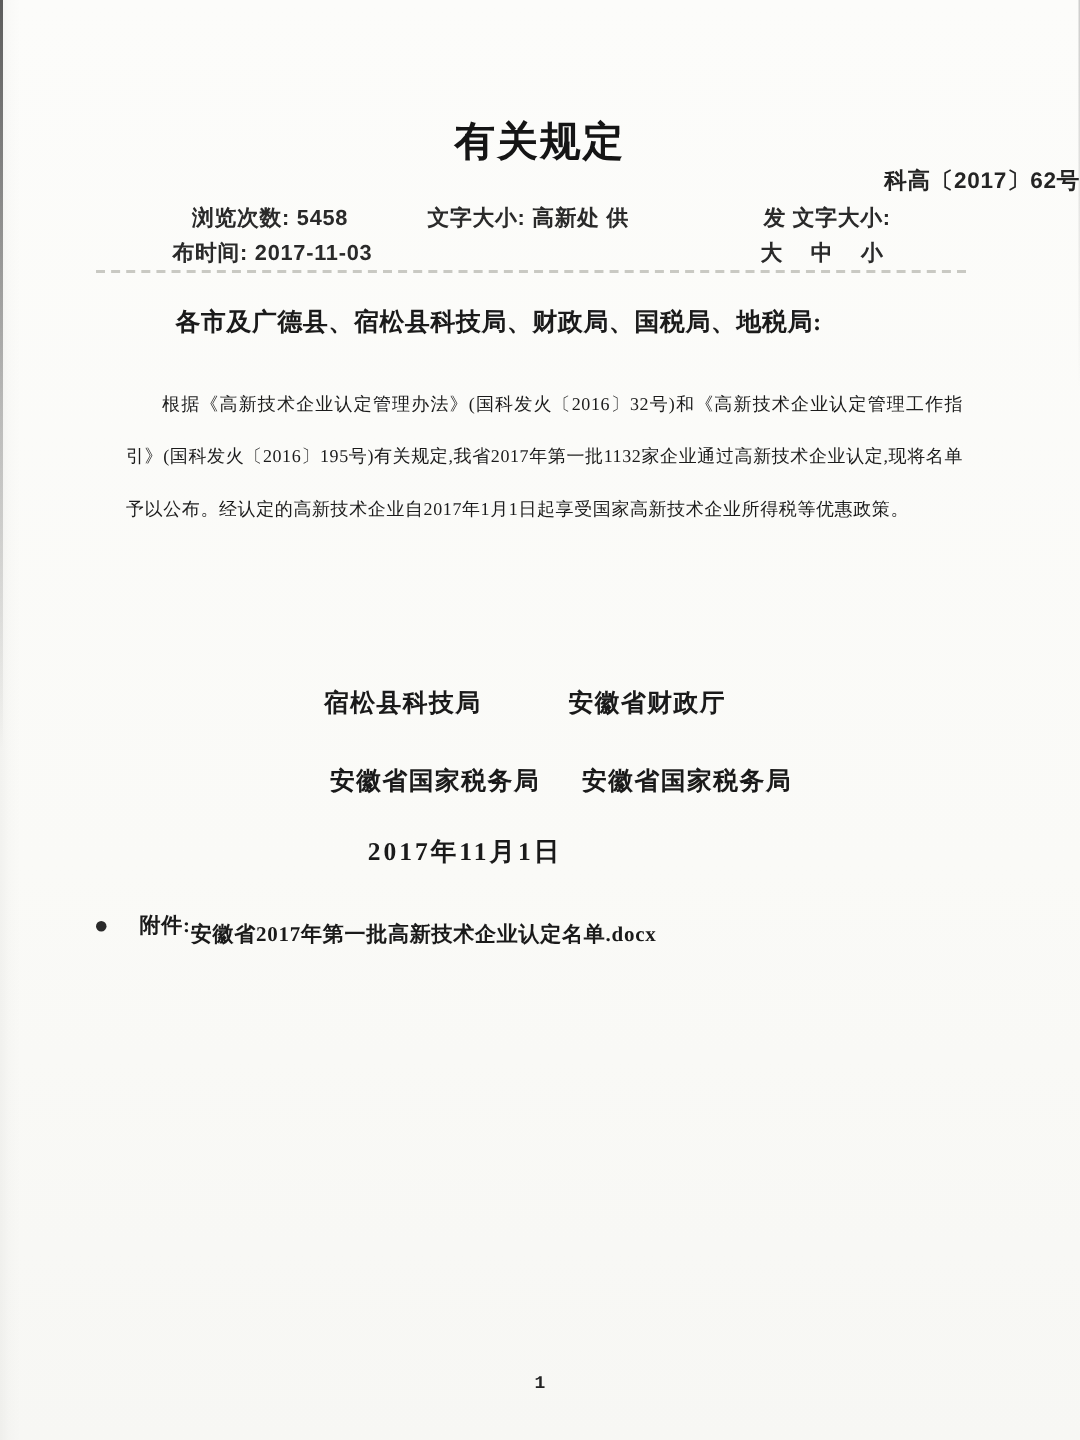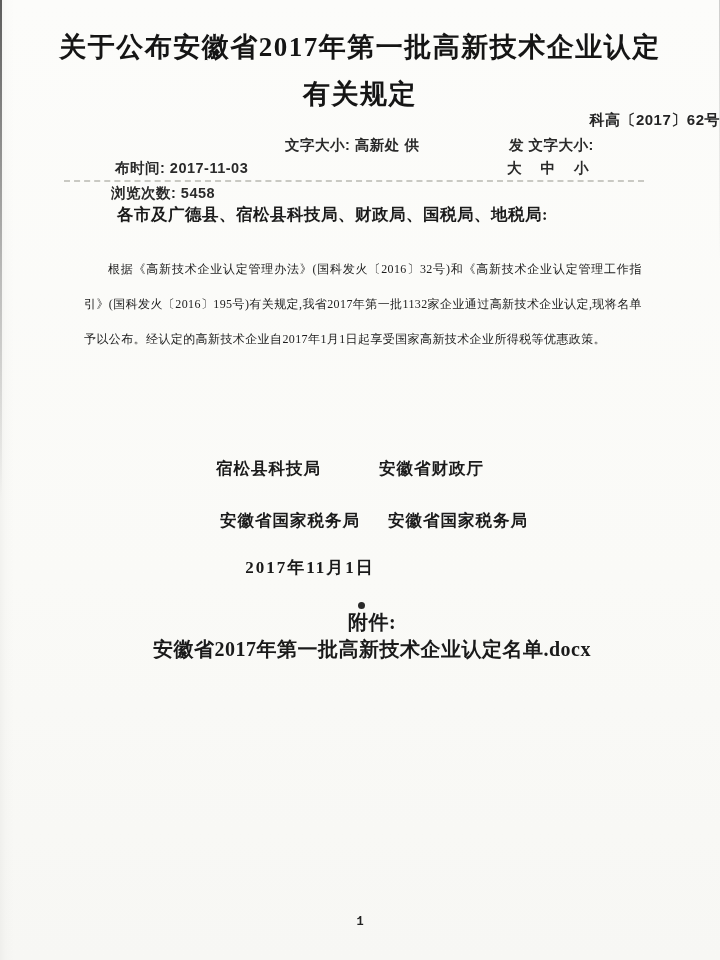--- a/index.html
+++ b/index.html
@@ -44,21 +44,21 @@
     letter-spacing: 0.5px;
   }
   .meta {
     position: absolute; top: 0; left: 0; right: 0;
     font-family: "Liberation Sans", sans-serif;
     font-size: 14.5px; font-weight: 700;
     color: #2a2a2a;
     letter-spacing: 0.5px;
   }
   .meta .m { position: absolute; white-space: nowrap; }
-  .m-views   { left: 111px; top: 136px; margin-top: 48px; }
+  .m-views   { left: 128px; top: 136px; }
   .m-publish { left: 115px; top: 159px; }
   .m-source  { left: 285px; top: 136px; }
   .m-fslabel { left: 487px; top: 136px; margin-left: 22px; }
   .m-fsopts  { left: 507px; top: 159px; }
   .m-fsopts .fs-opt { margin-right: 14px; cursor: pointer; }
   .divider {
     position: absolute; top: 180px; left: 64px; right: 76px;
     border-top: 2px dashed #bdbdb6;
     opacity: 0.8;
   }
@@ -90,49 +90,48 @@
   .issue-date {
     position: absolute; top: 556px; left: 0; right: 0;
     text-align: center;
     transform: translateX(-50px);
     font-size: 17px; font-weight: 600;
     letter-spacing: 2px; color: #1a1a1a;
   }
   .attachment {
     position: absolute; top: 602px; left: 64px; right: 40px;
     display: flex; align-items: center;
-    font-size: 20px; font-weight: 700;
+    font-size: 14px; font-weight: 700;
     letter-spacing: 0.5px; color: #1a1a1a;
     white-space: nowrap;
-    flex-direction: column;
   }
   .bullet {
     width: 7px; height: 7px; border-radius: 50%;
     background: #2a2a2a;
     margin-right: 22px;
     flex: 0 0 auto;
   }
-  .attachment-link { cursor: pointer; }
+  .attachment-link { cursor: pointer; margin-top: 12px; }
   .page-number {
     position: absolute; top: 915px; left: 0; right: 0;
     text-align: center;
     font-family: "Liberation Mono", monospace;
     font-size: 12px; font-weight: 700;
     color: #222;
   }
 </style>
 </head>
 <body>
 
 <div class="page">
 
   <div class="edge-left"></div>
   <div class="edge-right"></div>
 
-  <h1 class="title"><span>关于公布安徽省2017年第一批高新技术企业认定</span><br><span>有关规定</span></h1>
+  <h1 class="title"><br><span>有关规定</span></h1>
 
   <div class="doc-number">科高〔2017〕62号</div>
 
   <div class="meta">
     <span class="m m-views">浏览次数: 5458</span>
     <span class="m m-publish">布时间: 2017-11-03</span>
     <span class="m m-source">文字大小: 高新处 供</span>
     <span class="m m-fslabel">发 文字大小:</span>
     <span class="m m-fsopts">
       <span class="fs-opt">大</span>

